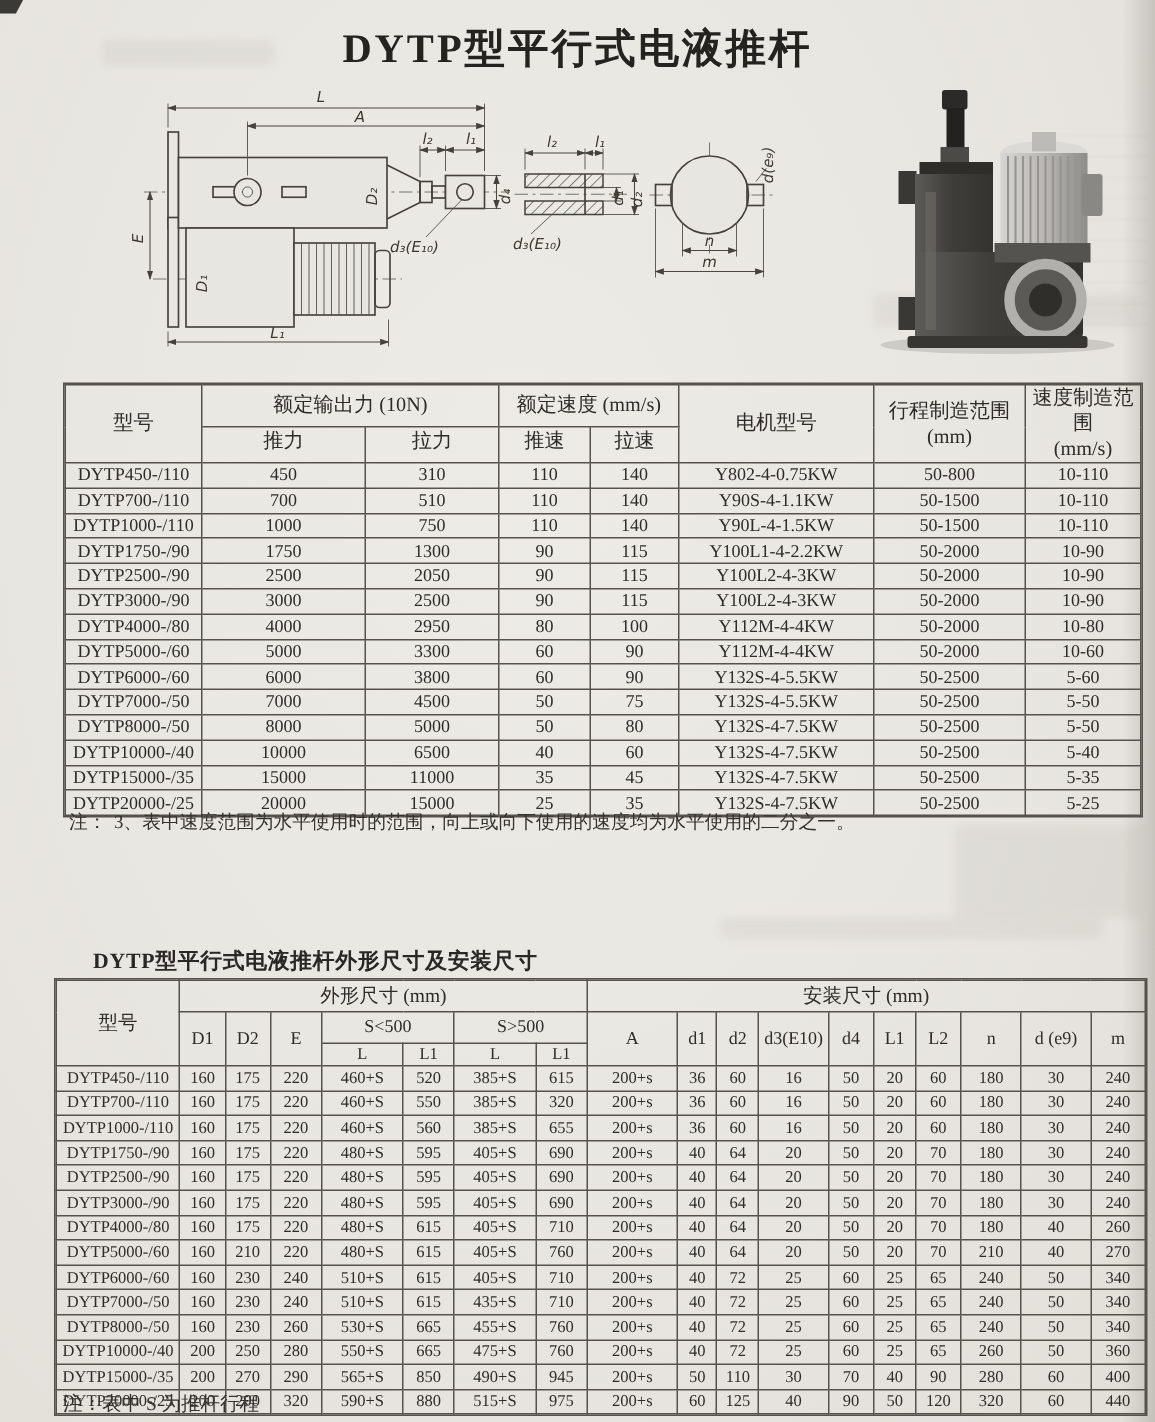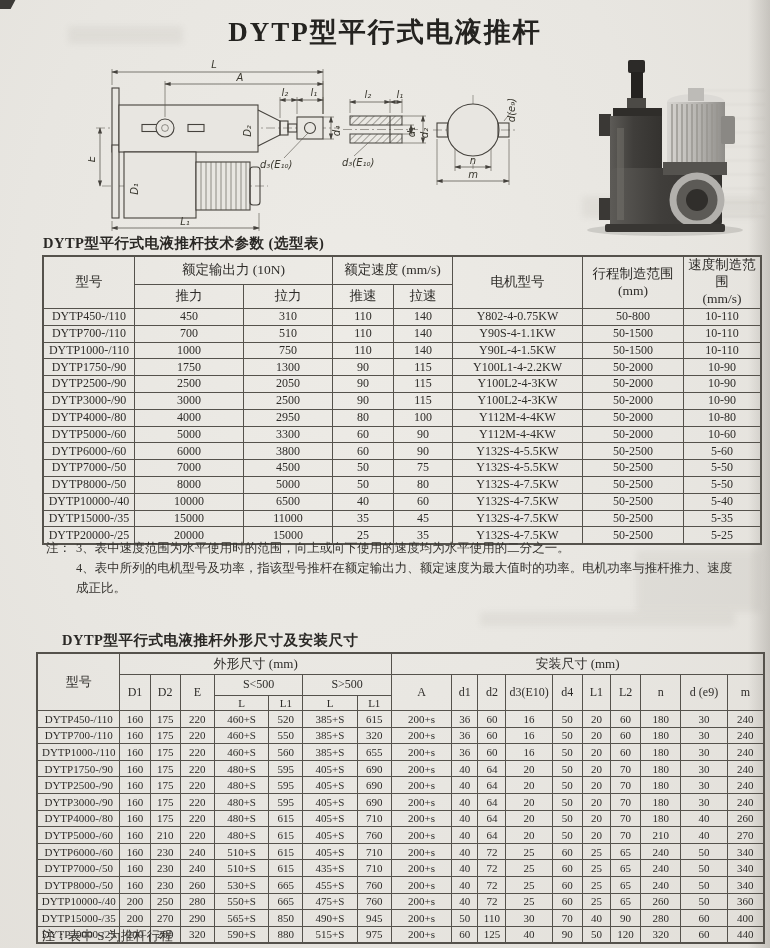--- a/index.html
+++ b/index.html
@@ -24,21 +24,21 @@
   .notes{position:absolute;left:46px;top:539px;width:690px;font-size:12.5px;line-height:1.58;color:#34322e;}
   .note-row{padding-left:30px;position:relative;}
   .note-label{position:absolute;left:0;top:0;}
   .footnote{position:absolute;left:42px;top:927px;font-size:13px;color:#34322e;}
   .tbl{position:absolute;border-collapse:collapse;table-layout:fixed;outline:1px solid #55524c;}
   .tbl th,.tbl td{border:1px solid #55524c;text-align:center;vertical-align:middle;
     padding:0 1px;font-weight:normal;color:#2e2c29;overflow:hidden;white-space:nowrap;line-height:1.1;}
   .pl{white-space:pre-line !important;line-height:1.25 !important;}
   #table1{left:43px;top:256px;width:717px;}
   #table1 thead tr.h1 th{height:27px;font-size:13.5px;}
-  #table1 thead tr.h2 th{height:23px;font-size:13.5px;}
+  #table1 thead tr.h2 th{height:23px;font-size:13.5px;font-family:Liberation Mono, monospace;}
   #table1 tbody td{height:15.8px;font-size:12px;}
   #table2{left:37px;top:653px;width:727px;}
   #table2 thead tr.h1 th{height:20px;font-size:13px;}
   #table2 thead tr.h2 th{height:20px;font-size:12px;}
   #table2 thead tr.h3 th{height:14px;font-size:11px;}
   #table2 tbody td{height:15.6px;font-size:11px;}
   .figs{position:absolute;top:55px;left:0;width:770px;height:185px;}
   svg{position:absolute;}
   #linedraw{left:88px;top:0;}
   #photo{left:525px;top:3px;}
@@ -185,21 +185,20 @@
       <rect x="142" y="44" width="58" height="64" fill="url(#gMotor)"></rect>
       <path d="M147 46 V106 M152 46 V106 M157 46 V106 M162 46 V106 M167 46 V106 M172 46 V106 M177 46 V106 M182 46 V106 M187 46 V106 M192 46 V106" stroke="#97958f" stroke-width="1.4"></path>
       <rect x="196" y="58" width="14" height="28" rx="2" fill="#8a8884"></rect>
       <rect x="138" y="104" width="64" height="13" fill="#55534f"></rect>
       <circle cx="172" cy="142" r="24" fill="#5c5a56" stroke="#b2b0ac" stroke-width="7"></circle>
       <circle cx="172" cy="142" r="11" fill="#302e2b"></circle>
       <rect x="80" y="166" width="120" height="8" rx="2" fill="#383633"></rect>
     </svg>
   </div>
 
-  <div id="sec1" class="sec-title">DYTP型平行式电液推杆技术参数 (选型表)</div>
 
   <table id="table1" class="tbl">
     <colgroup>
       <col style="width:91px">
         <col style="width:109px">
         <col style="width:89px">
       <col style="width:61px">
         <col style="width:59px">
         <col style="width:130px">
       <col style="width:101px">
@@ -366,23 +365,20 @@
         </tr>
       </tbody>
   </table>
 
   <div class="notes">
     <div class="note-row">
       <span class="note-label">注：</span>
     </div>
     <div class="note-row">
       <span>3、表中速度范围为水平使用时的范围，向上或向下使用的速度均为水平使用的二分之一。</span>
-    </div>
-    <div class="note-row">
-      <span>4、表中所列的电机型号及功率，指该型号推杆在额定输出力、额定速度为最大值时的功率。电机功率与推杆推力、速度成正比。</span>
     </div>
   </div>
 
   <div id="sec2" class="sec-title">DYTP型平行式电液推杆外形尺寸及安装尺寸</div>
 
   <table id="table2" class="tbl">
     <colgroup>
       <col style="width:82px">
         <col style="width:30px">
         <col style="width:30px">

